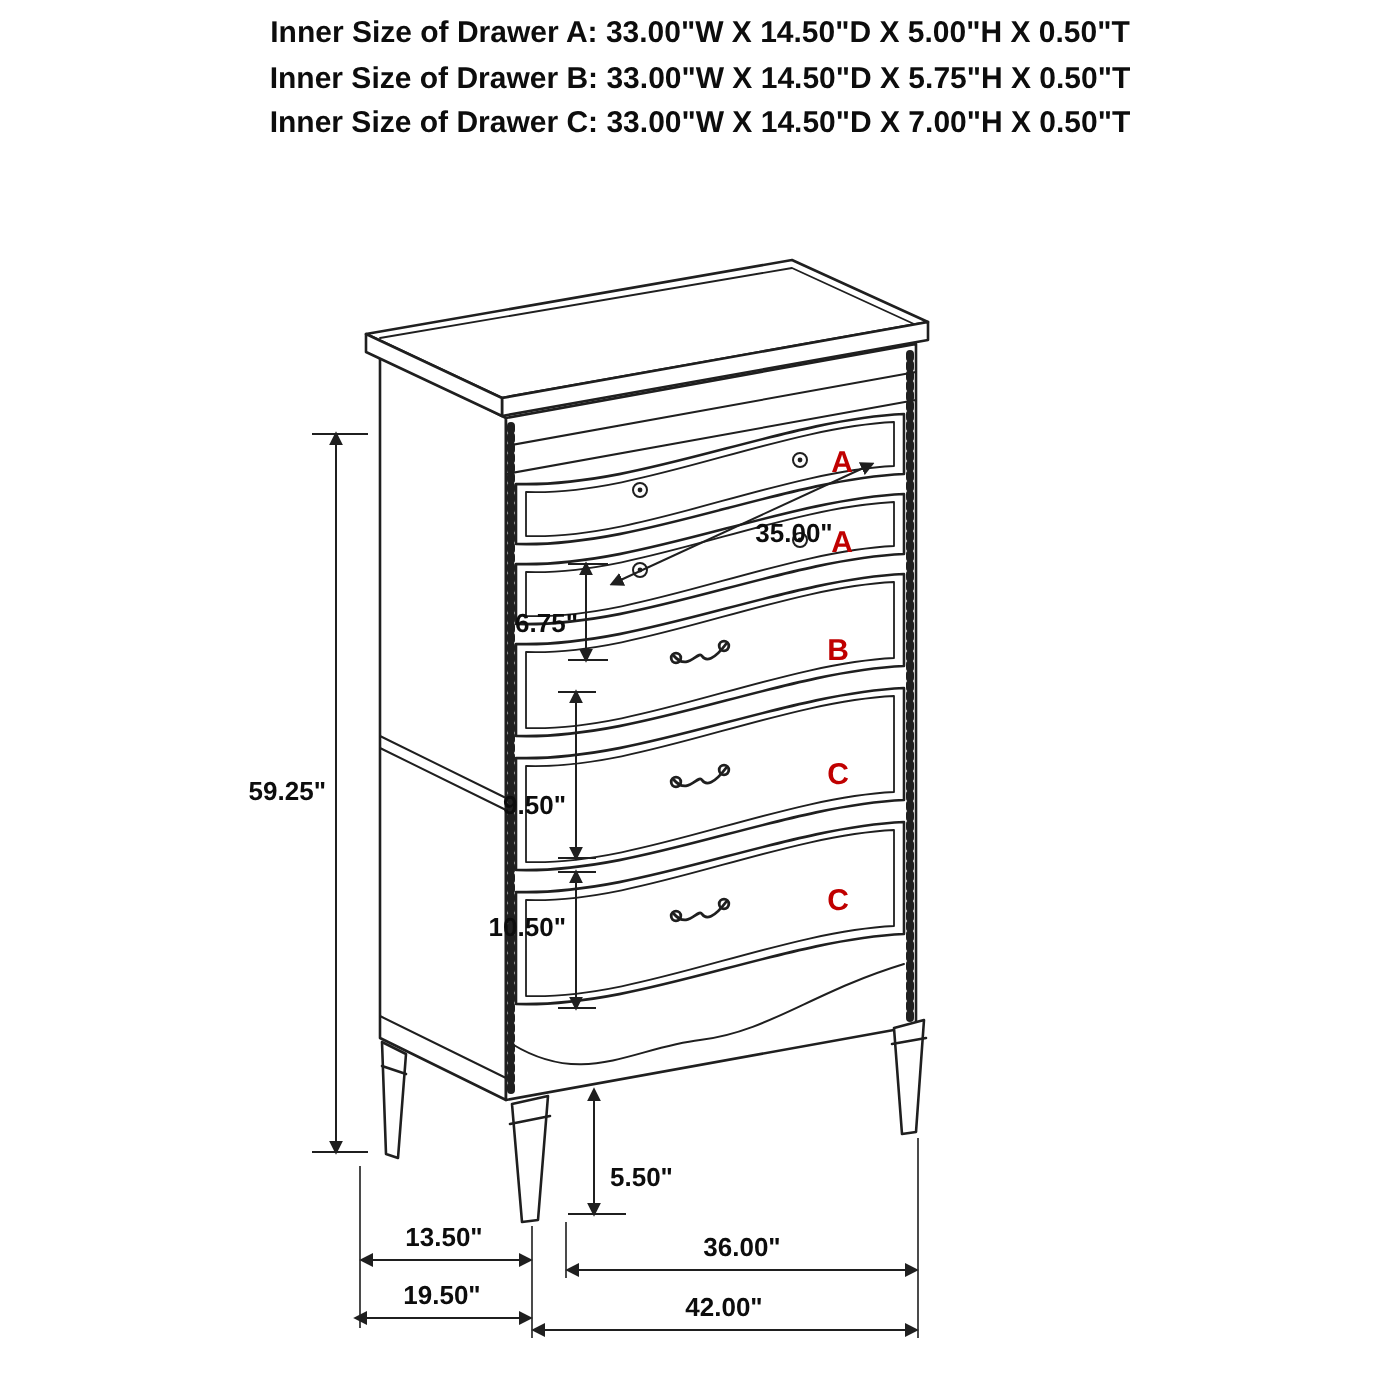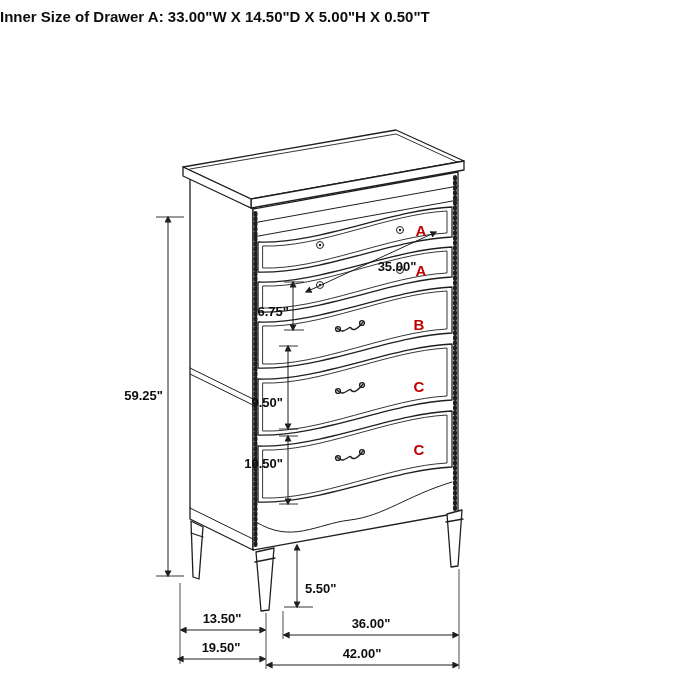--- a/index.html
+++ b/index.html
@@ -1,40 +1,42 @@
 <!DOCTYPE html>
 <html><head>
 <meta charset="utf-8">
 <style>
   html,body{margin:0;padding:0;background:#fff;}
   .page{
     position:relative;width:700px;height:700px;background:#fff;overflow:hidden;
     font-family:"Liberation Sans",sans-serif;color:#111;
   }
   .specs{
-    position:absolute;top:6px;left:0;right:0;
+    position:absolute;top:6px;left:0;right:0;text-align:center;
   }
   .spec-line{
     font-size:15px;font-weight:bold;line-height:22.5px;white-space:nowrap;color:#0d0d0d;
   }
   svg{position:absolute;left:0;top:0;}
   .dim-label{
     font-size:13px;font-weight:bold;fill:#0d0d0d;
   }
   .drawer-letter{
     font-size:15px;font-weight:bold;fill:#c00000;
   }
 </style>
 </head>
 <body>
 
 <div class="page">
 
   <div class="specs">
     <div class="spec-line">Inner Size of Drawer A: 33.00"W X 14.50"D X 5.00"H X 0.50"T</div>
+    <div class="spec-line">Inner Size of Drawer B: 33.00"W X 14.50"D X 5.75"H X 0.50"T</div>
+    <div class="spec-line">Inner Size of Drawer C: 33.00"W X 14.50"D X 7.00"H X 0.50"T</div>
   </div>
 
   <svg width="700" height="700" viewBox="0 0 700 700">
     <defs>
       <marker id="arrE" viewBox="0 0 10 10" refX="8" refY="5" markerWidth="7" markerHeight="7" orient="auto">
         <path d="M0,0 L10,5 L0,10 Z" fill="#1f1f1f"></path>
       </marker>
       <marker id="arrS" viewBox="0 0 10 10" refX="2" refY="5" markerWidth="7" markerHeight="7" orient="auto">
         <path d="M10,0 L0,5 L10,10 Z" fill="#1f1f1f"></path>
       </marker>

